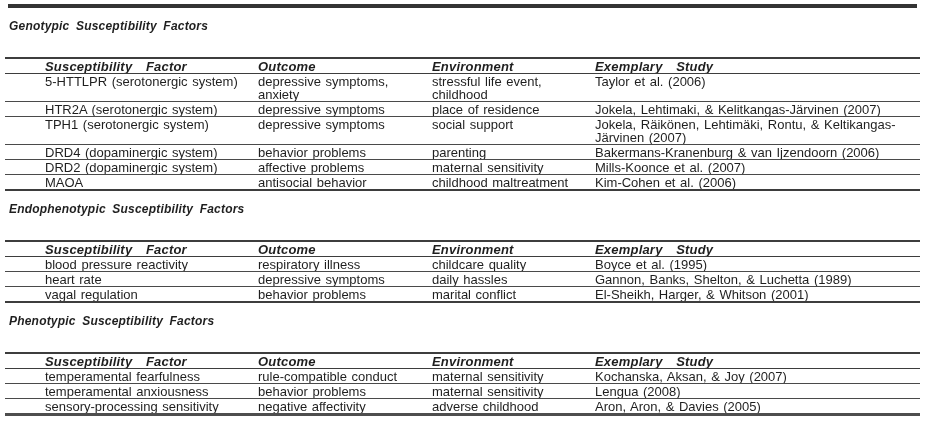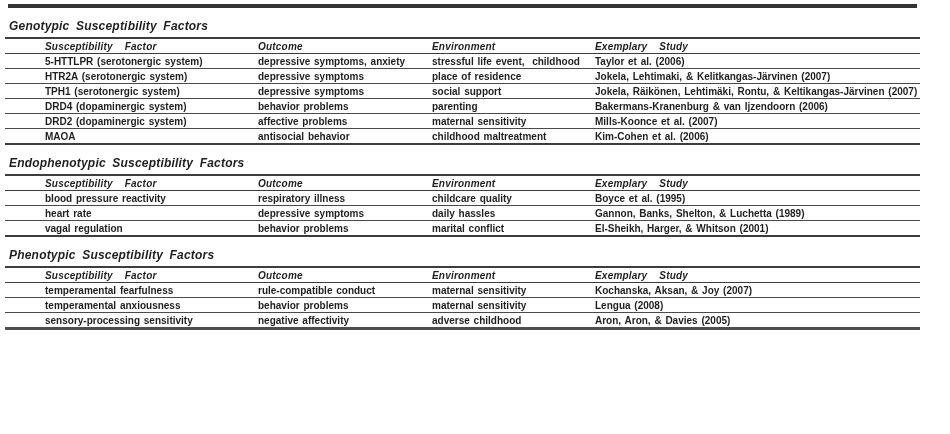--- a/index.html
+++ b/index.html
@@ -22,22 +22,22 @@
     font-size: 12px;
     line-height: 14px;
     margin: 11px 0 0 9px;
     word-spacing: 3px;
     letter-spacing: 0.2px;
   }
   table.factors-table {
     border-collapse: collapse;
     table-layout: fixed;
     width: 943px;
-    margin: 4px 0 0 5px;
-    font-size: 10px;
+    margin: 24px 0 0 5px;
+    font-size: 13px;
     border-bottom: 2px solid #3d3d3d;
   }
   table.factors-table.final { border-bottom: 3px solid #4e4e4e; }
   col.c1 { width: 253px; }
   col.c2 { width: 174px; }
   col.c3 { width: 163px; }
   col.c4 { width: 353px; }
   th, td {
     text-align: left;
     vertical-align: top;
@@ -50,21 +50,21 @@
   thead tr {
     border-top: 2px solid #3d3d3d;
     border-bottom: 1px solid #3d3d3d;
   }
   th {
     font-weight: bold;
     font-style: italic;
     word-spacing: 3px;
     letter-spacing: 0.2px;
   }
-  tbody tr { border-bottom: 1px solid #4a4a4a; font-weight: bold; }
+  tbody tr { border-bottom: 1px solid #4a4a4a; }
   tbody tr:last-child { border-bottom: none; }
   td { word-spacing: 1px; }
 </style>
 </head>
 <body>
 
 <div class="page">
   <div class="top-rule"></div>
 
   <div class="section">

